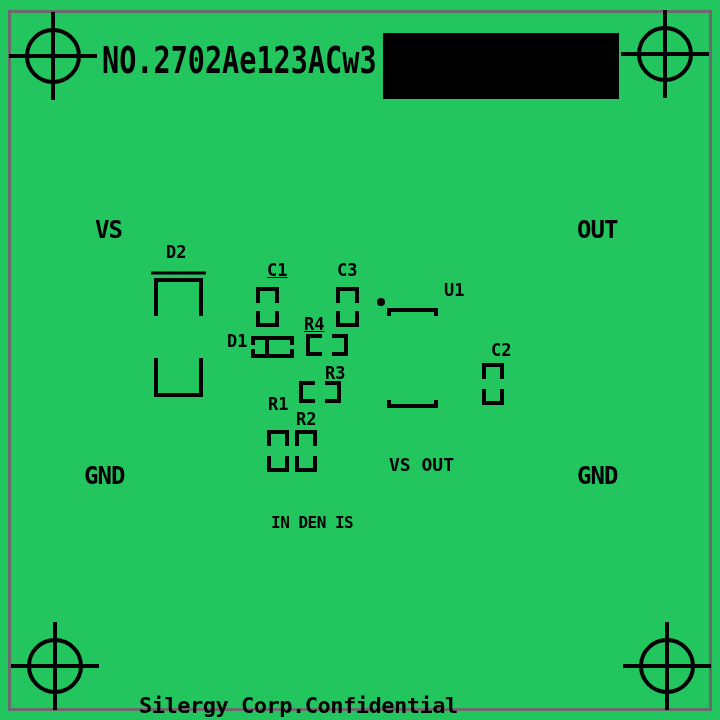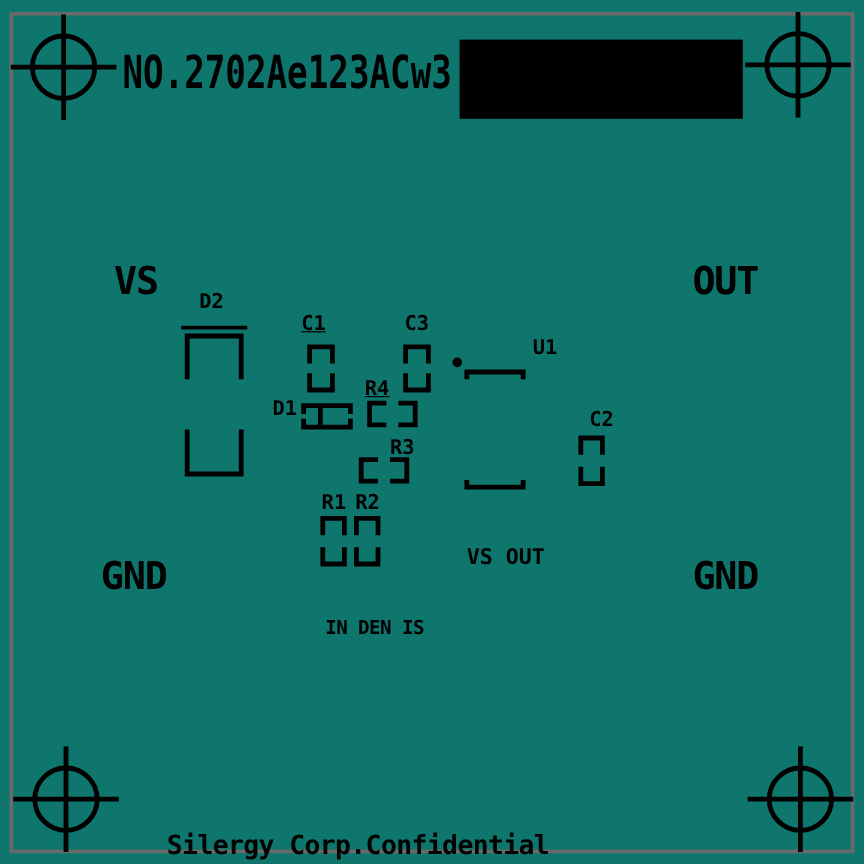--- a/index.html
+++ b/index.html
@@ -1,20 +1,20 @@
 <!DOCTYPE html>
 <html><head>
 <meta charset="utf-8">
 <style>
   html, body { margin: 0; padding: 0; background: #ffffff; }
   .board {
     position: relative;
     width: 720px;
     height: 720px;
-    background: #0f766e;
+    background: #22c55e;
     font-family: "DejaVu Sans Mono", monospace;
     color: #000000;
     overflow: hidden;
   }
   .board-outline {
     position: absolute;
     left: 8px; top: 10px;
     width: 698px; height: 695px;
     border: 3px solid #6a6a6a;
   }
@@ -31,21 +31,21 @@
     line-height: 1;
     white-space: pre;
     color: #000000;
   }
   .board-number {
     left: 102px; top: 41px;
     font-size: 38px;
     transform: scaleX(0.75);
     transform-origin: left top;
   }
-  .net-label { font-size: 32px; letter-spacing: -1px; }
+  .net-label { font-size: 24px; letter-spacing: -1px; }
   .refdes   { font-size: 17px; }
   .note-sm  { font-size: 18px; }
   .note-md  { font-size: 16px; letter-spacing: -0.5px; }
   .footer-note {
     left: 139px; top: 645px;
     font-size: 22px;
     line-height: 24.5px;
     letter-spacing: -0.5px;
   }
 </style>
@@ -138,28 +138,28 @@
   <div class="redaction"></div>
 
   <div class="txt board-number">NO.2702Ae123ACw3</div>
 
   <div class="txt net-label" style="left:95px;  top:218px;">VS</div>
   <div class="txt net-label" style="left:577px; top:218px;">OUT</div>
   <div class="txt net-label" style="left:84px;  top:464px;">GND</div>
   <div class="txt net-label" style="left:577px; top:464px;">GND</div>
 
   <div class="txt refdes" style="left:166px; top:244px;">D2</div>
-  <div class="txt refdes" style="left:251px; top:262px;text-decoration:underline;">C1</div>
+  <div class="txt refdes" style="left:267px; top:262px;text-decoration:underline;">C1</div>
   <div class="txt refdes" style="left:337px; top:262px;">C3</div>
   <div class="txt refdes" style="left:444px; top:282px;">U1</div>
   <div class="txt refdes" style="left:227px; top:333px;">D1</div>
   <div class="txt refdes" style="left:304px; top:316px;text-decoration:underline;">R4</div>
   <div class="txt refdes" style="left:325px; top:365px;">R3</div>
   <div class="txt refdes" style="left:491px; top:342px;">C2</div>
-  <div class="txt refdes" style="left:268px; top:411px;text-align:right;">R1</div>
+  <div class="txt refdes" style="left:268px; top:396px;text-align:right;">R1</div>
   <div class="txt refdes" style="left:296px; top:411px;">R2</div>
 
   <div class="txt note-sm" style="left:389px; top:456px;">VS OUT</div>
   <div class="txt note-md" style="left:271px; top:515px;">IN DEN IS</div>
 
   <div class="txt footer-note">
     <div>Silergy Corp.Confidential</div>
     
   </div>
 

